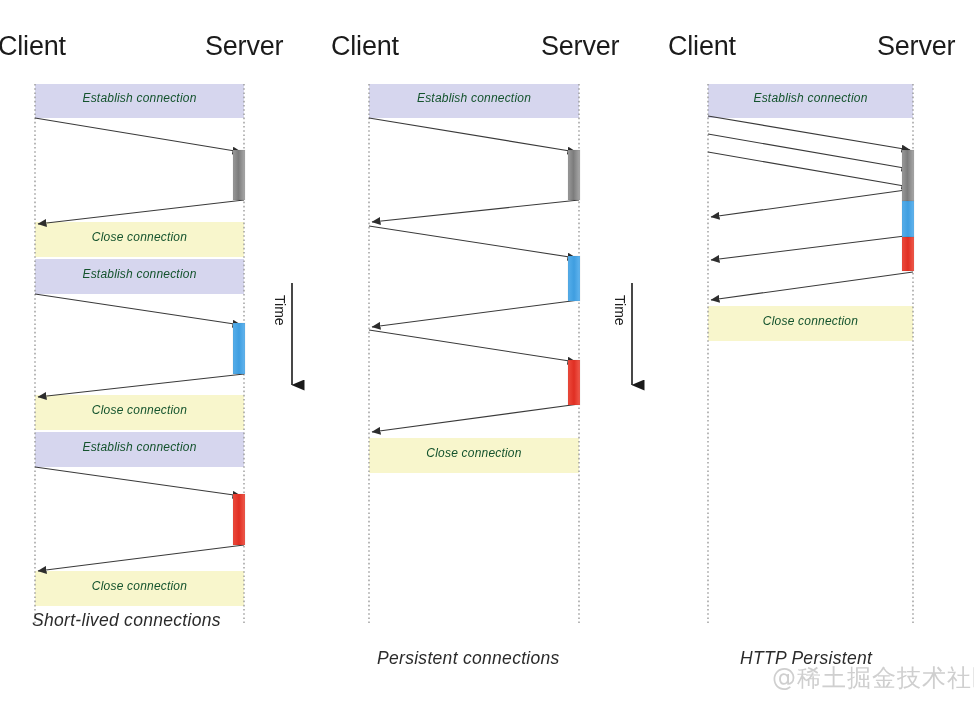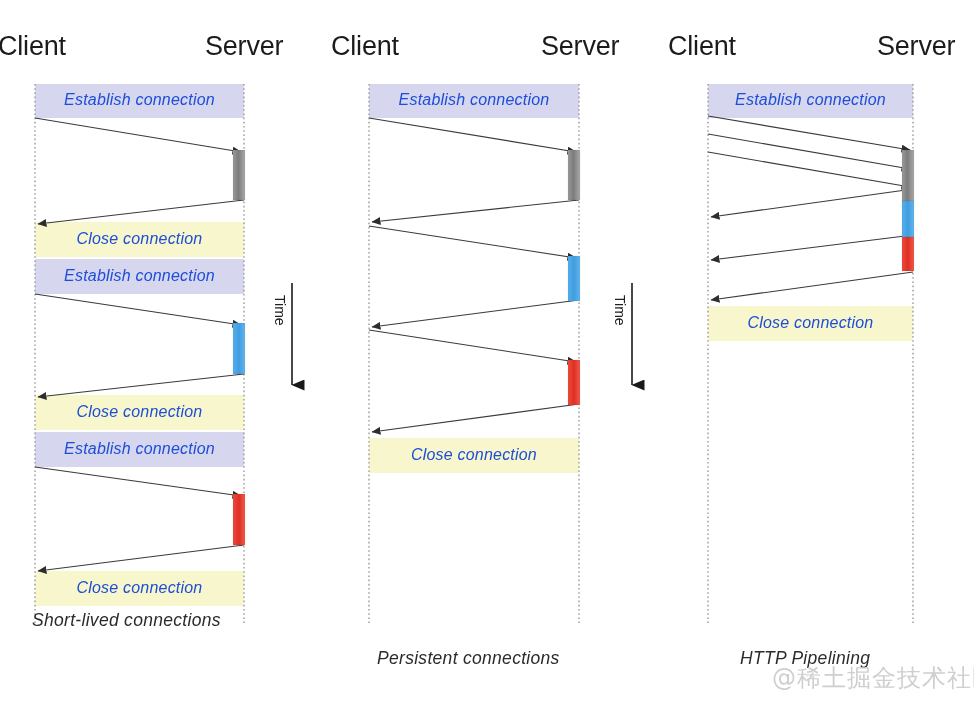--- a/index.html
+++ b/index.html
@@ -17,22 +17,22 @@
     position:absolute;
     font-size:27px;
     color:#1b1b1b;
     font-family:"Liberation Sans", sans-serif;
     white-space:nowrap;
     letter-spacing:-0.2px;
   }
   .band-label{
     position:absolute;
     font-style:italic;
-    font-size:16px;
-    color:#1d4ed8;
+    font-size:12px;
+    color:#14532d;
     white-space:nowrap;
     font-family:"Liberation Sans", sans-serif;
     letter-spacing:0.2px;
   }
   .caption{
     position:absolute;
     font-style:italic;
     font-size:17.5px;
     color:#2b2b2b;
     white-space:nowrap;
@@ -152,15 +152,15 @@
     <div class="band-label" style="left: 708px; top: 91px; width: 205px; text-align: center;">Establish connection</div>
     <div class="band-label" style="left: 708px; top: 313.5px; width: 205px; text-align: center;">Close connection</div>
     <div class="col-title" style="left: -2px; top: 31px;">Client</div>
     <div class="col-title" style="left: 205px; top: 31px;">Server</div>
     <div class="col-title" style="left: 331px; top: 31px;">Client</div>
     <div class="col-title" style="left: 541px; top: 31px;">Server</div>
     <div class="col-title" style="left: 668px; top: 31px;">Client</div>
     <div class="col-title" style="left: 877px; top: 31px;">Server</div>
     <div class="caption" style="left: 32px; top: 610px;">Short-lived connections</div>
     <div class="caption" style="left: 377px; top: 648px;">Persistent connections</div>
-    <div class="caption" style="left: 740px; top: 648px;">HTTP Pipelining</div>
+    <div class="caption" style="left: 740px; top: 648px;">HTTP Persistent</div>
     <div class="watermark" style="left: 772px; top: 662px;">@稀土掘金技术社区</div>
   </div>
 
 </body></html>

